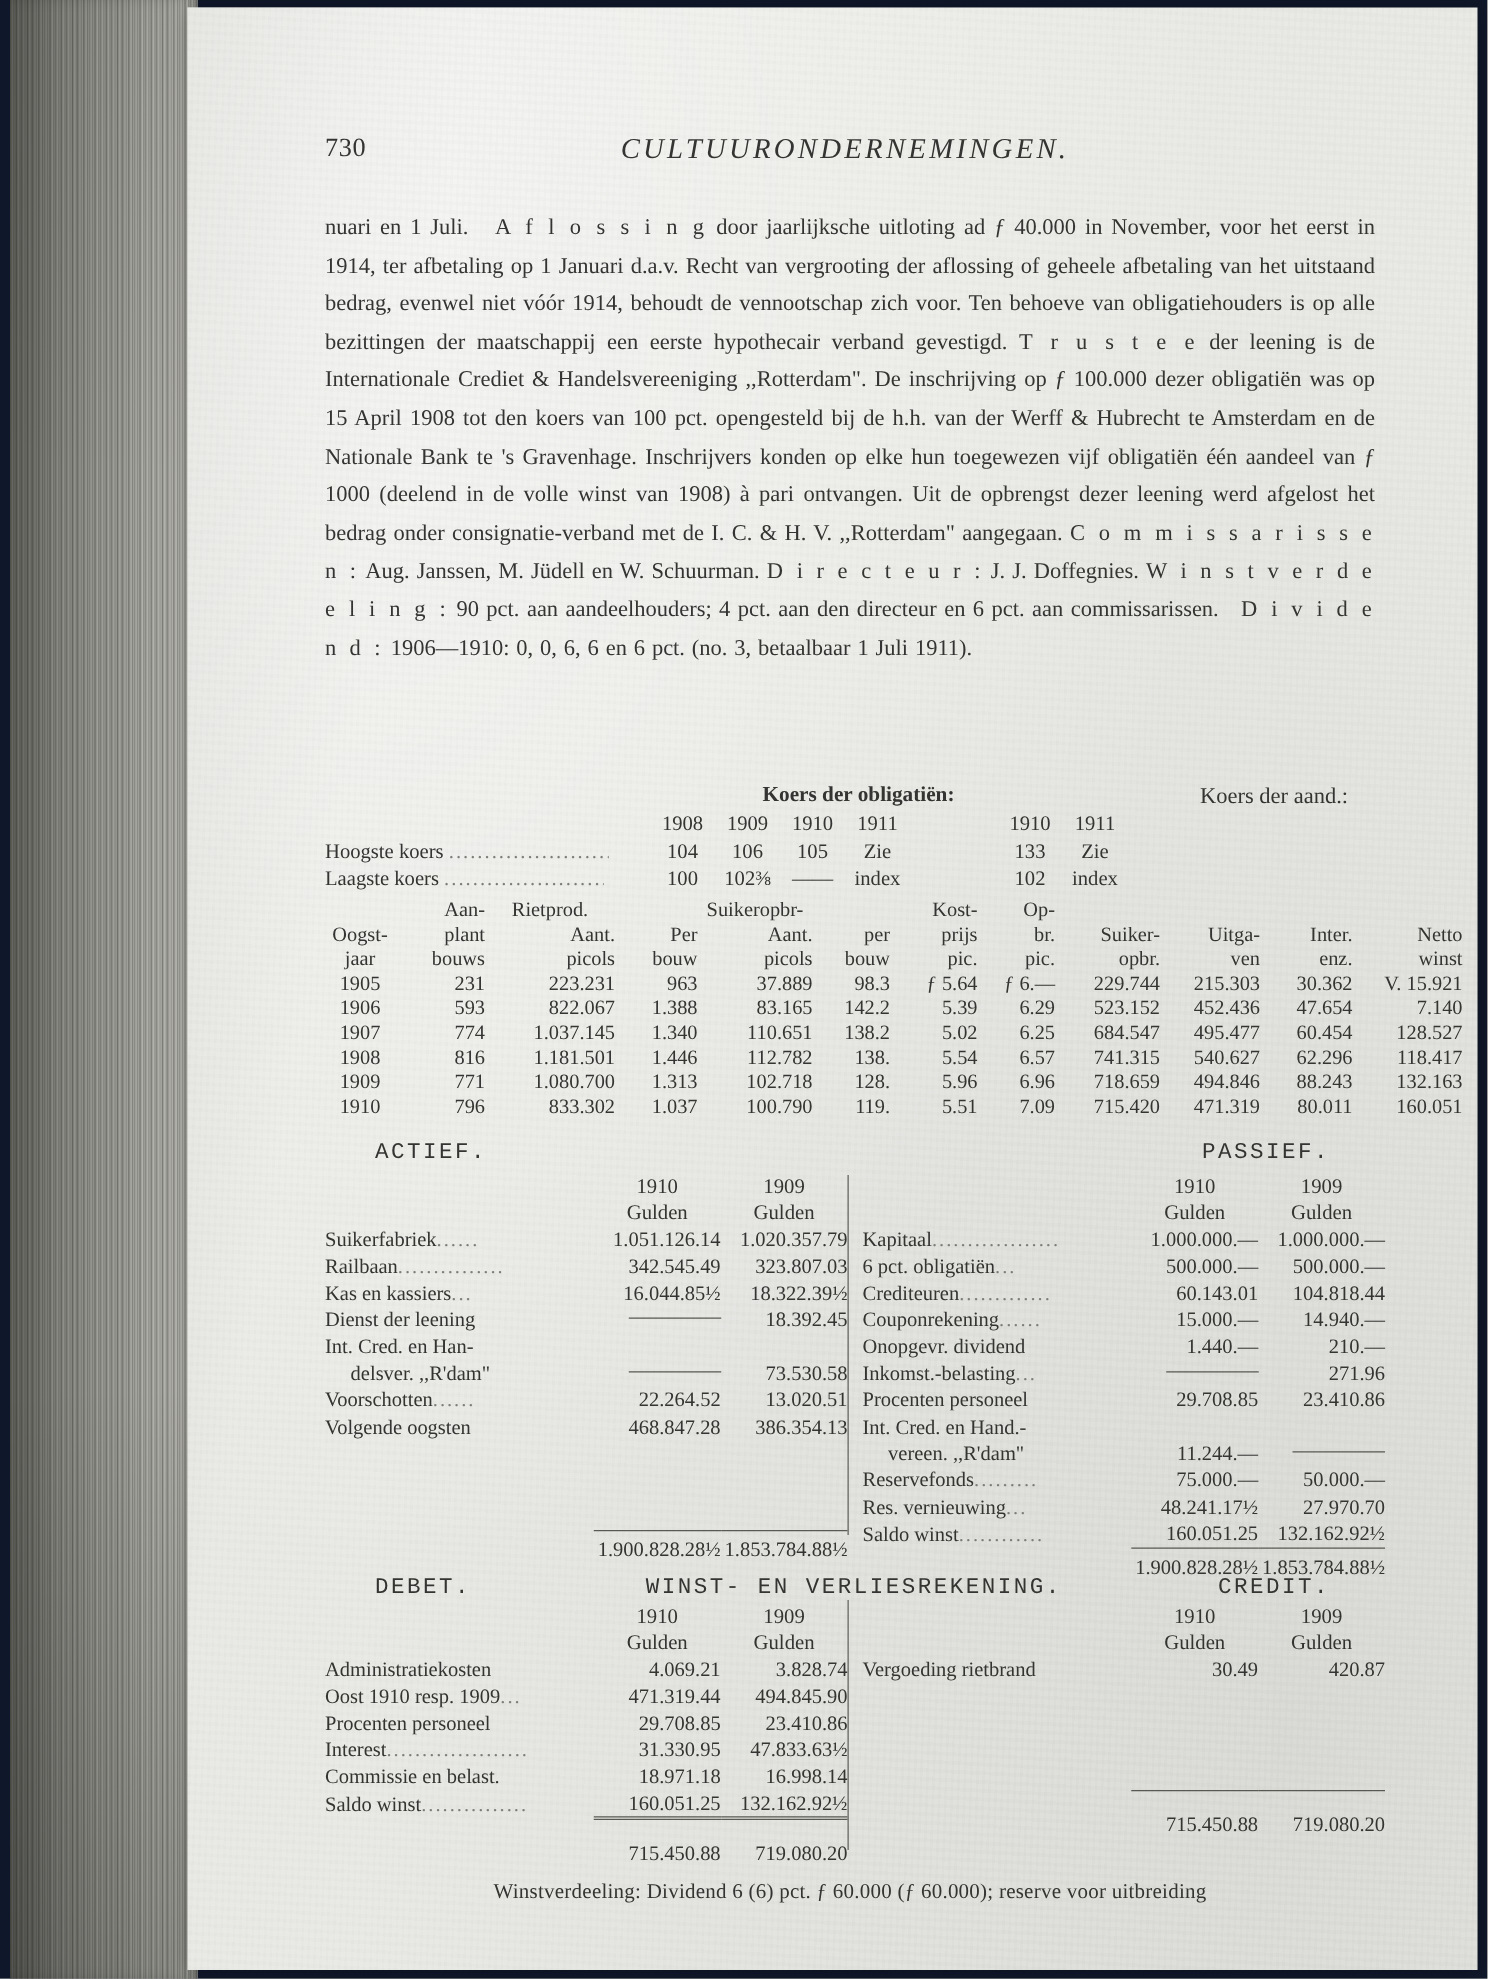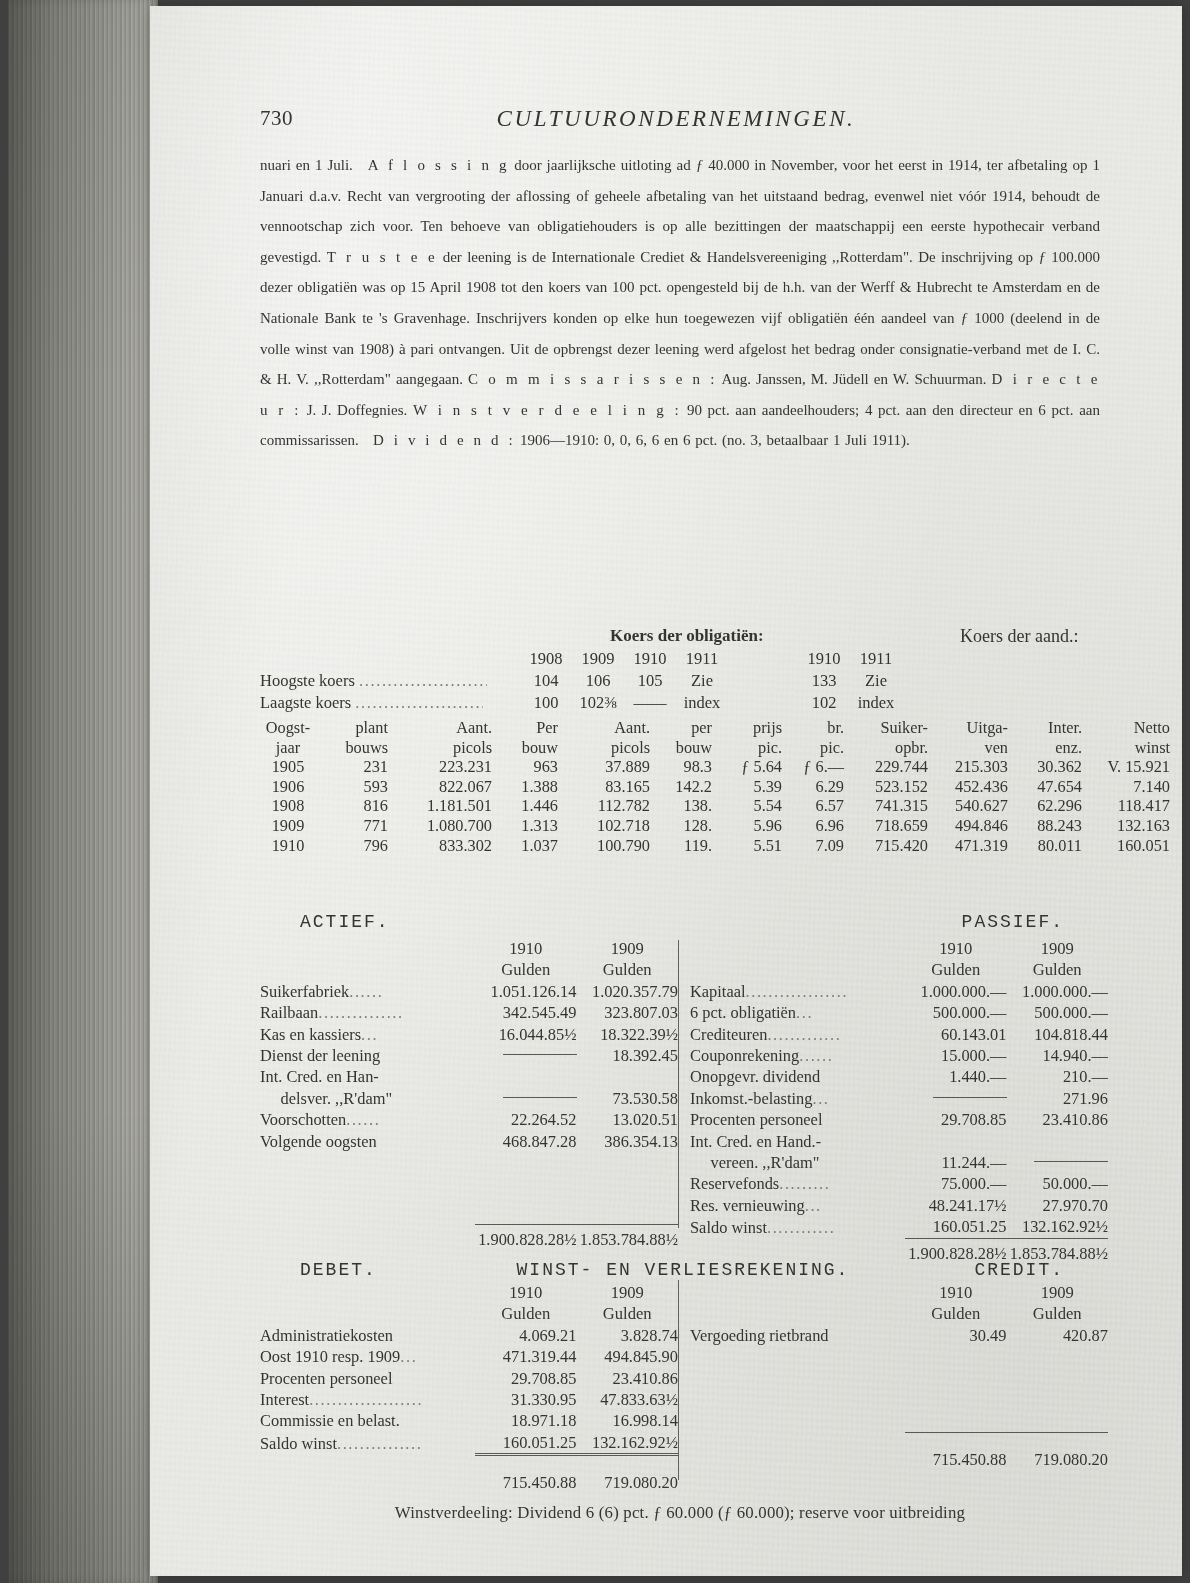--- a/index.html
+++ b/index.html
@@ -6,21 +6,21 @@
   body{
     width:1190px;height:1583px;overflow:hidden;
     background:#b9b9b6;
     font-family:"Liberation Serif", serif;
     position:relative;
   }
 
   
   #scan{
     position:absolute;inset:0;
-    background:#404040;
+    background:#0f172a;
   }
 
   
   #foreedge{
     position:absolute;left:8px;top:0;width:150px;height:1583px;
     background:
       repeating-linear-gradient(90deg,
         #9a9a96 0px,#b5b5b1 1px,#cfcfcb 2px,#aaaaa6 3px,#c6c6c2 4px,
         #8f8f8b 5px,#bdbdb9 6px,#d4d4d0 7px,#a2a29e 8px,#c9c9c5 9px),
       linear-gradient(90deg,#7d7d79 0%,#b2b2ae 30%,#d9d9d5 75%,#efefeb 100%);
@@ -60,22 +60,22 @@
   .hdr{position:absolute;top:100px;left:0;width:100%;}
   .folio{position:absolute;left:110px;top:0;font-size:21px;letter-spacing:.5px;}
   .runhead{
     position:absolute;left:0;width:100%;top:0;text-align:center;
     font-style:italic;font-size:23px;letter-spacing:2.6px;
     text-indent:20px;
   }
 
   
   .bodytext{
-    position:absolute;left:110px;top:144px;width:840px;
-    font-size:15px;line-height:30.6px;
+    position:absolute;left:110px;top:160px;width:840px;
+    font-size:18px;line-height:30.6px;
     text-align:justify;text-align-last:left;
     word-spacing:1px;
   }
   .sp{letter-spacing:2.6px;}
   .it{font-style:italic;}
 
   
   .tbl{position:absolute;font-size:16.5px;line-height:20px;}
 
   
@@ -219,20 +219,34 @@
             <td class="kcol">index</td>
           </tr>
         </tbody>
           </table>
       </div>
 
       <div class="tbl" id="oogst">
         <table>
           <thead>
             <tr class="hrow">
+              <th class="c0"></th>
+              <th class="c1">Aan-</th>
+              <th class="c2" style="text-align:center">Rietprod.</th>
+              <th class="c3"></th>
+              <th class="c4" style="text-align:center">Suikeropbr-</th>
+              <th class="c5"></th>
+              <th class="c6">Kost-</th>
+              <th class="c7">Op-</th>
+              <th class="c8"></th>
+              <th class="c9"></th>
+              <th class="c10"></th>
+              <th class="c11"></th>
+            </tr>
+            <tr class="hrow">
               <th class="c0">Oogst-</th>
               <th class="c1">plant</th>
               <th class="c2">Aant.</th>
               <th class="c3">Per</th>
               <th class="c4">Aant.</th>
               <th class="c5">per</th>
               <th class="c6">prijs</th>
               <th class="c7">br.</th>
               <th class="c8">Suiker-</th>
               <th class="c9">Uitga-</th>
@@ -277,20 +291,34 @@
               <td class="c4">83.165</td>
               <td class="c5">142.2</td>
               <td class="c6">5.39</td>
               <td class="c7">6.29</td>
               <td class="c8">523.152</td>
               <td class="c9">452.436</td>
               <td class="c10">47.654</td>
               <td class="c11">7.140</td>
             </tr>
             <tr>
+              <td class="c0">1907</td>
+              <td class="c1">774</td>
+              <td class="c2">1.037.145</td>
+              <td class="c3">1.340</td>
+              <td class="c4">110.651</td>
+              <td class="c5">138.2</td>
+              <td class="c6">5.02</td>
+              <td class="c7">6.25</td>
+              <td class="c8">684.547</td>
+              <td class="c9">495.477</td>
+              <td class="c10">60.454</td>
+              <td class="c11">128.527</td>
+            </tr>
+            <tr>
               <td class="c0">1908</td>
               <td class="c1">816</td>
               <td class="c2">1.181.501</td>
               <td class="c3">1.446</td>
               <td class="c4">112.782</td>
               <td class="c5">138.</td>
               <td class="c6">5.54</td>
               <td class="c7">6.57</td>
               <td class="c8">741.315</td>
               <td class="c9">540.627</td>

